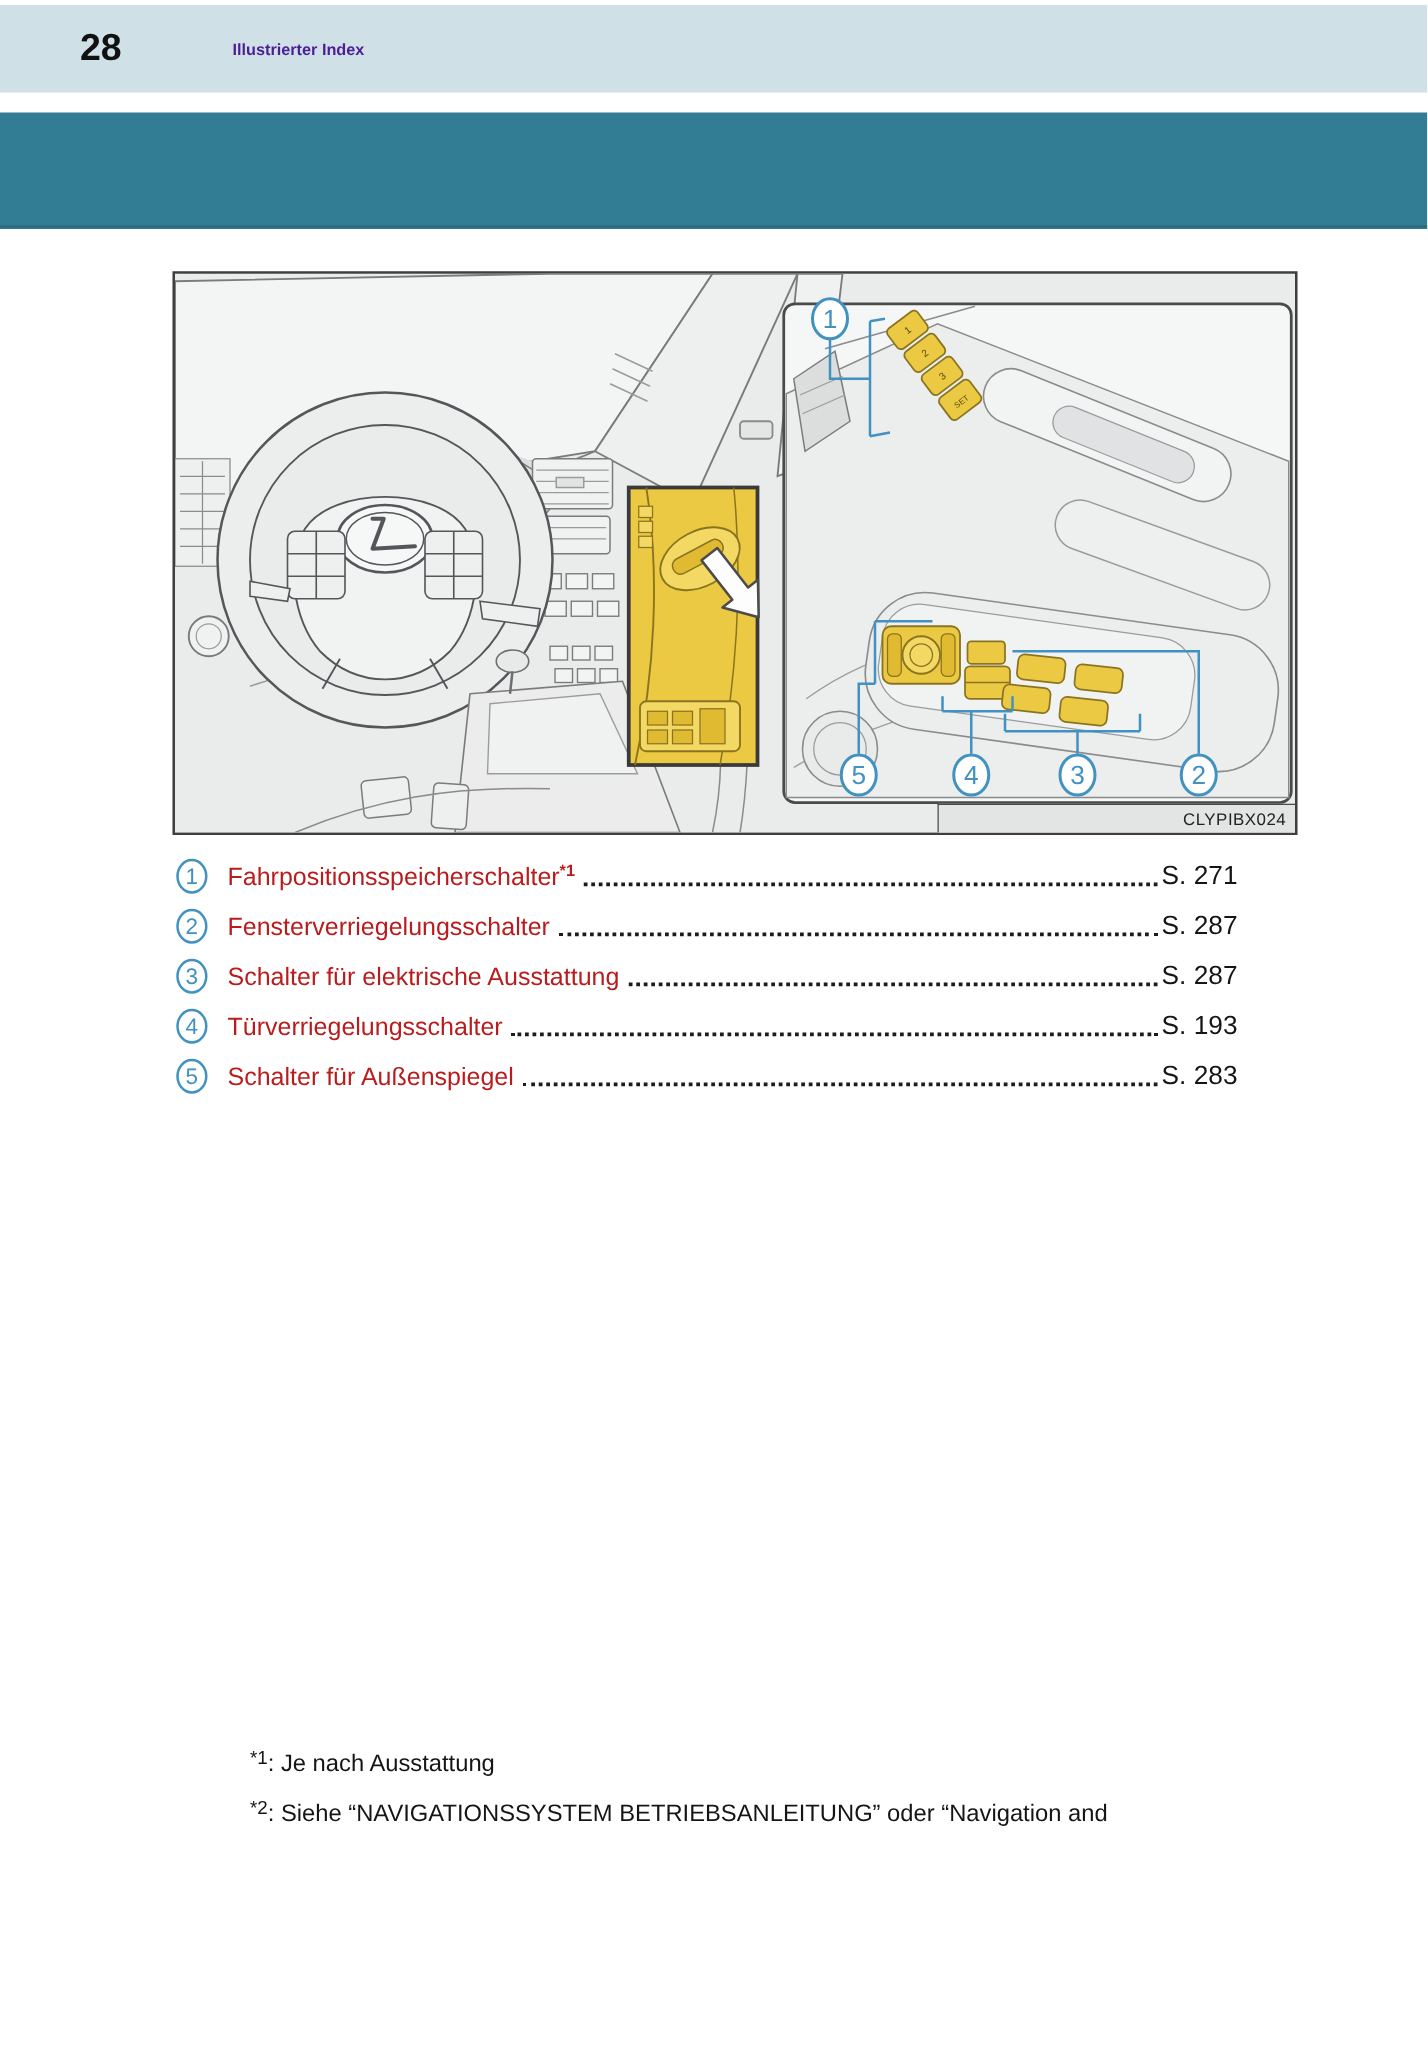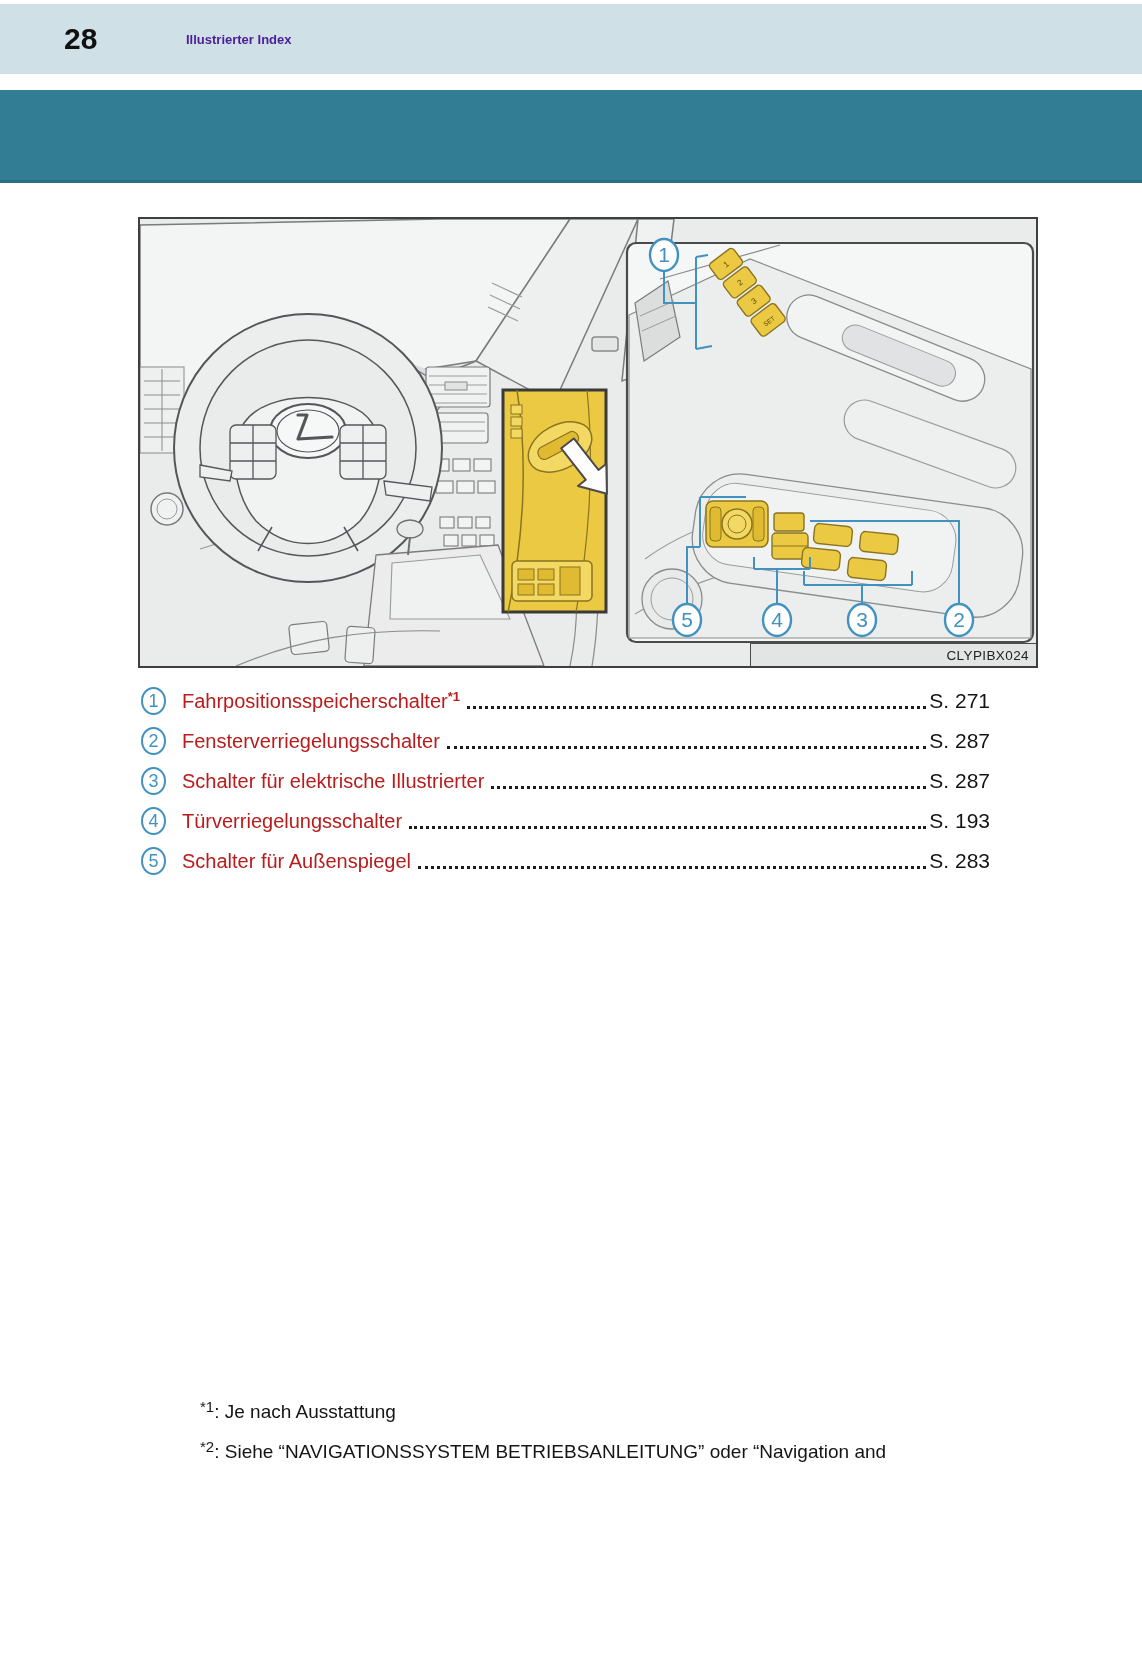--- a/index.html
+++ b/index.html
@@ -262,21 +262,21 @@
       <span class="row-page">S. 271</span>
     </div>
       <div class="index-row">
       <span class="num-badge">2</span>
       <span class="row-label"><span>Fensterverriegelungsschalter</span><sup class="row-sup"></sup></span>
       <span class="dots"></span>
       <span class="row-page">S. 287</span>
     </div>
       <div class="index-row">
       <span class="num-badge">3</span>
-      <span class="row-label"><span>Schalter für elektrische Illustrierter </span><sup class="row-sup"></sup></span>
+      <span class="row-label"><span>Schalter für elektrische Ausstattung </span><sup class="row-sup"></sup></span>
       <span class="dots"></span>
       <span class="row-page">S. 287</span>
     </div>
       <div class="index-row">
       <span class="num-badge">4</span>
       <span class="row-label"><span>Türverriegelungsschalter</span><sup class="row-sup"></sup></span>
       <span class="dots"></span>
       <span class="row-page">S. 193</span>
     </div>
       <div class="index-row">

